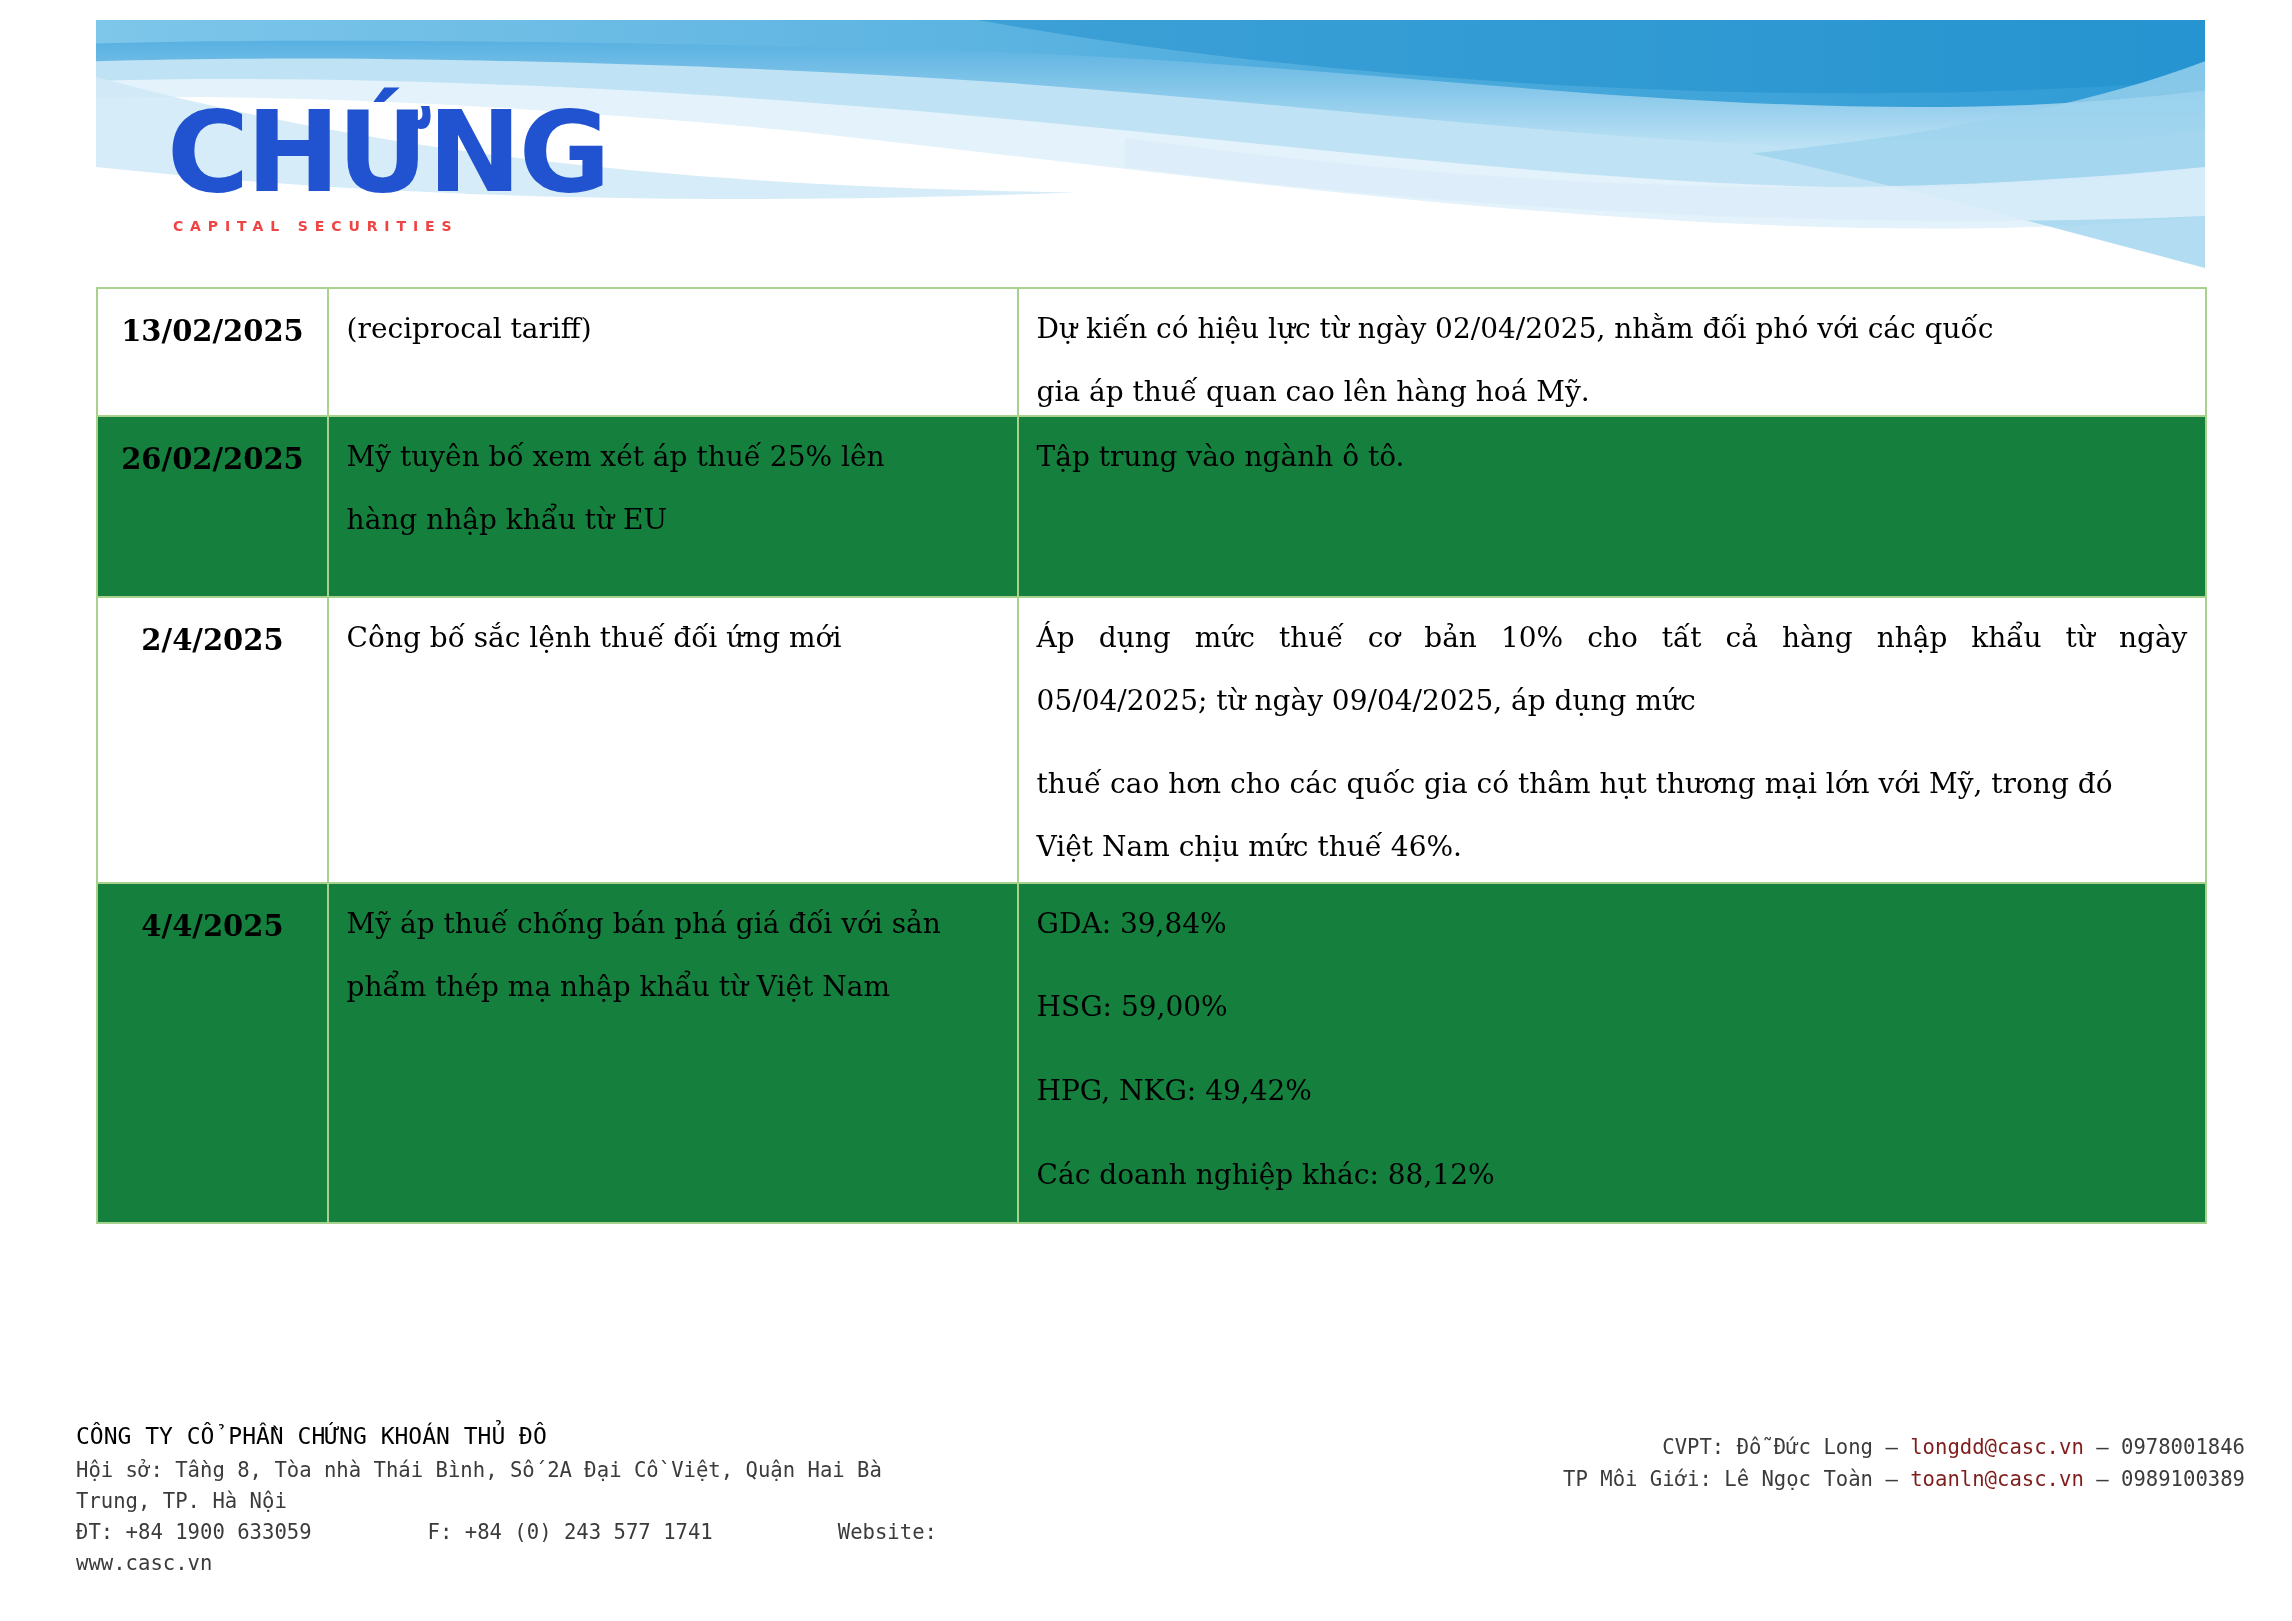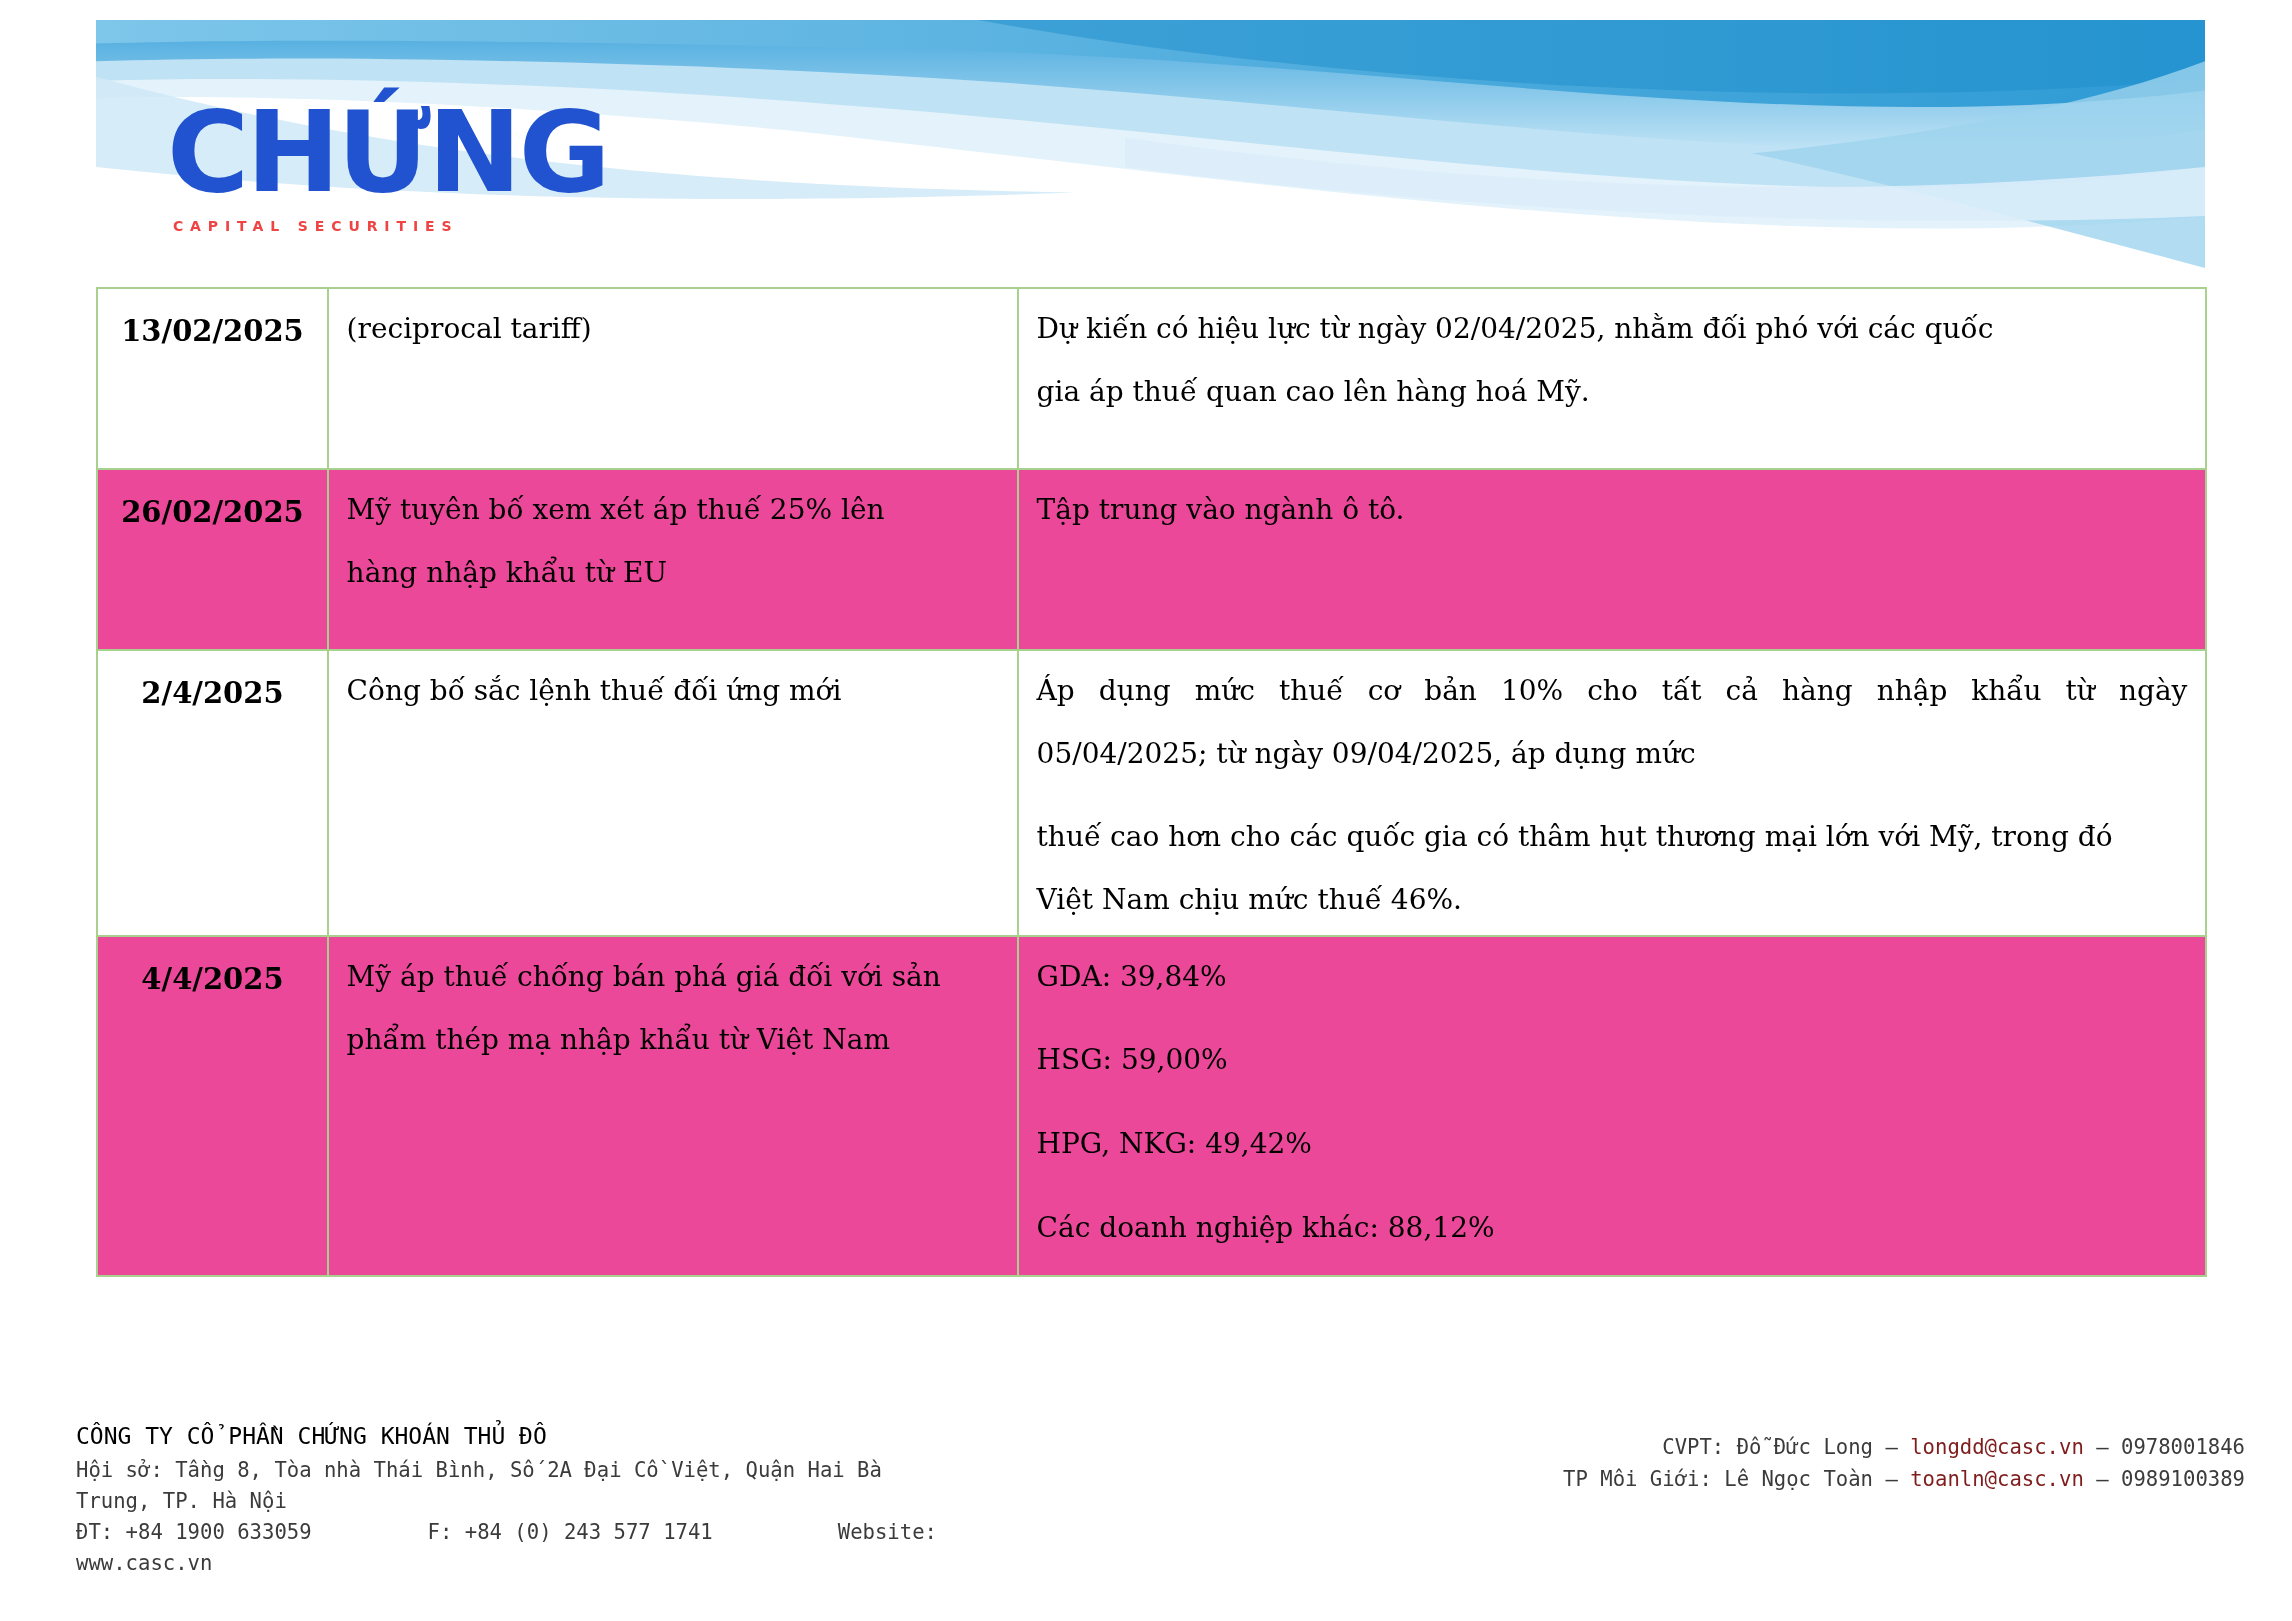--- a/index.html
+++ b/index.html
@@ -20,26 +20,26 @@
     margin-top:10.8px;margin-left:5.9px;
     font-family:"DejaVu Sans","Liberation Sans",sans-serif;font-weight:bold;
     font-size:14px;letter-spacing:6.9px;color:#ef4444;
   }
   
   .tbl{
     position:absolute;left:96px;top:287px;width:2109px;
     border-top:2px solid #a9d18e;border-left:2px solid #a9d18e;
   }
   .trow{display:grid;grid-template-columns:231px 690px 1188px;}
-  .h1{height:181px}.h2{height:181px}.h3{height:286px}.h4{height:340px}
+  .h1{height:128px}.h2{height:181px}.h3{height:286px}.h4{height:340px}
   .cell{
     border-right:2px solid #a9d18e;border-bottom:2px solid #a9d18e;
     box-sizing:border-box;font-size:28px;padding:7.8px 17.6px;overflow:hidden;
   }
-  .green .cell{background:#ec4899;}
+  .green .cell{background:#15803d;}
   .date{font-weight:bold;font-size:29px;text-align:center;padding-top:13.7px;}
   .line{line-height:63px;}
   .date .line{line-height:57px;}
   .stretch{text-align:justify;text-align-last:justify;}
   .para{margin:0 0 20.6px 0;}
   .pgap{margin-bottom:20.6px;}
   
   .footer-left{
     position:absolute;left:76px;top:1421px;width:1127px;
     font-family:"DejaVu Sans Mono","Liberation Mono",monospace;

